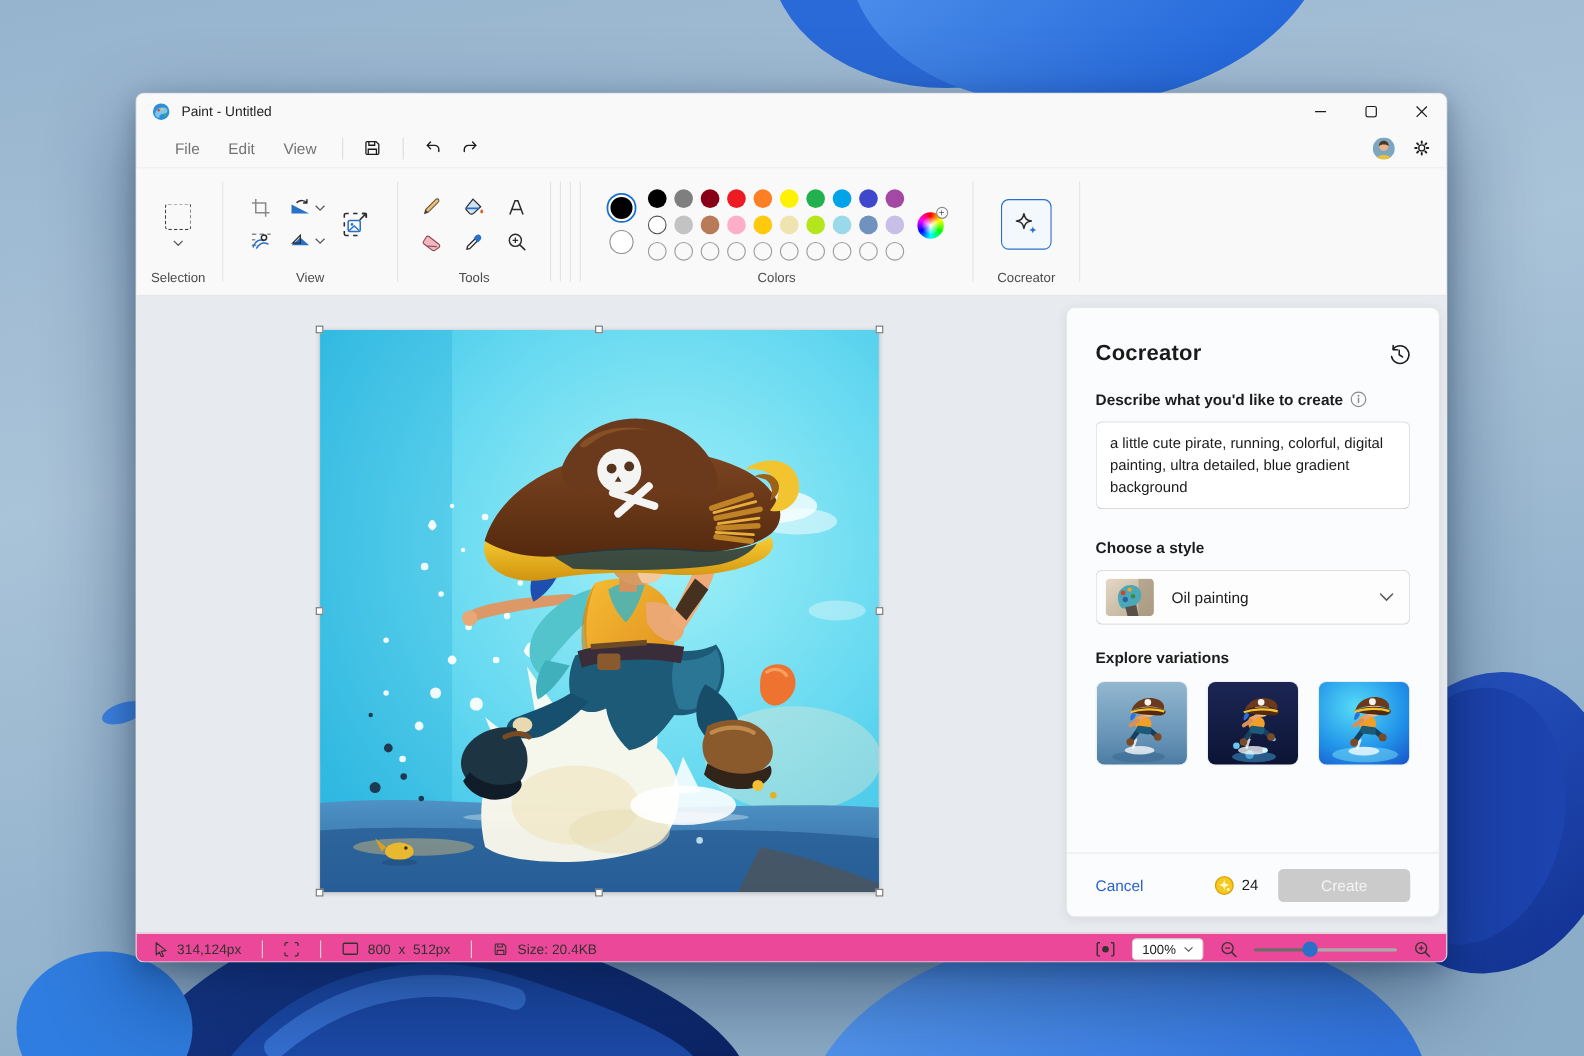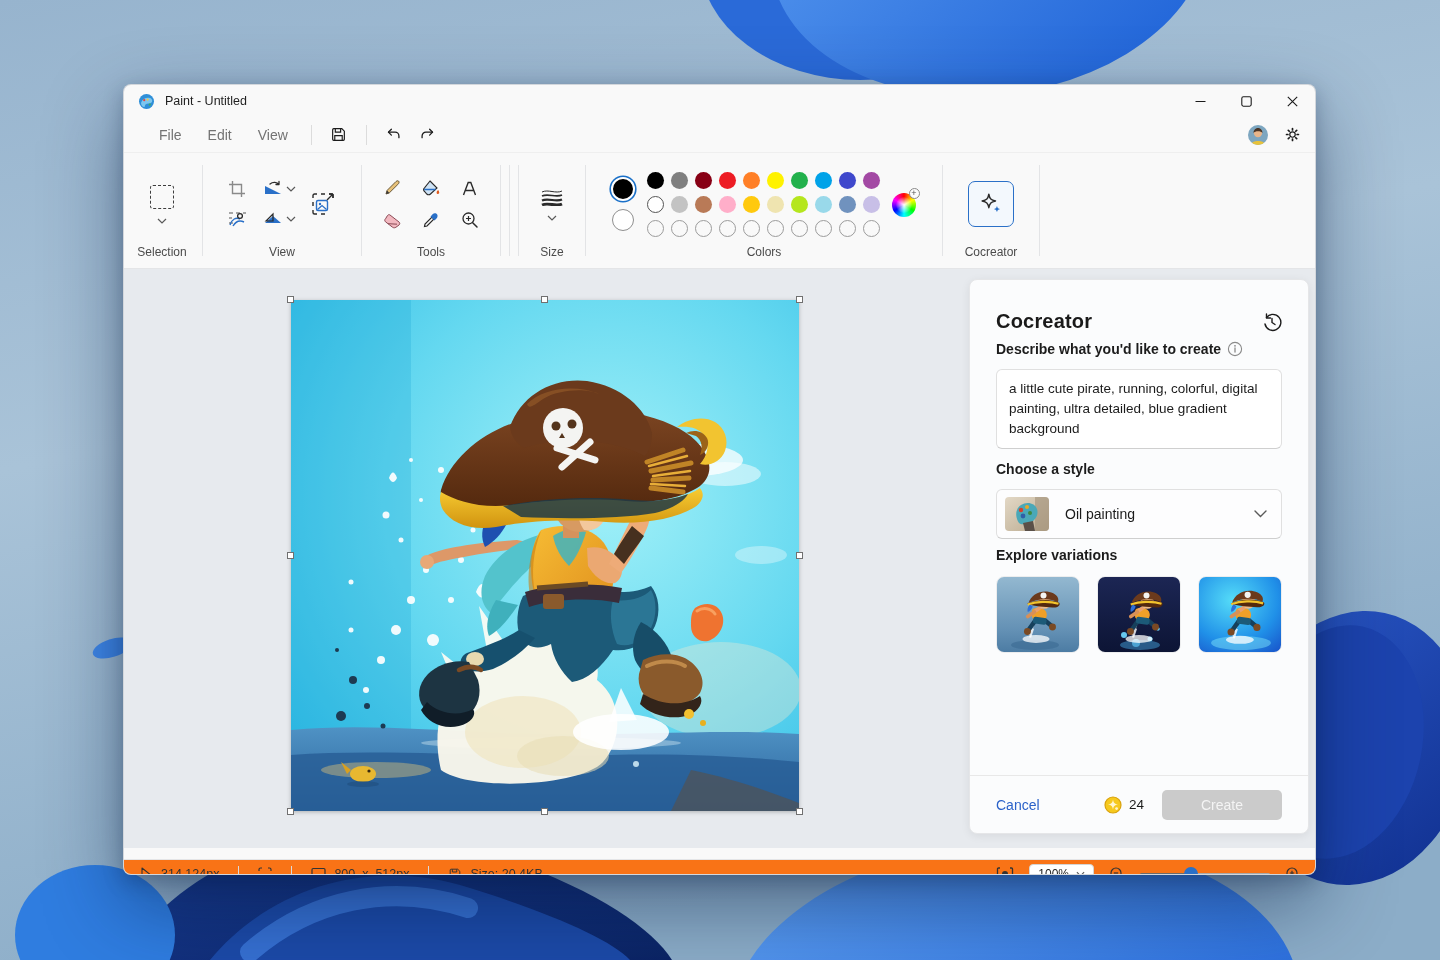--- a/index.html
+++ b/index.html
@@ -64,39 +64,39 @@
   .canvas-wrap { position:absolute; left:167px; top:31px; width:508px; height:511px; }
   .canvas-img { width:508px; height:511px; display:block; box-shadow:0 1px 4px rgba(0,0,0,.25); }
   .handle { position:absolute; width:7px; height:7px; background:#fff; border:1px solid #707070; }
 
   .panel { position:absolute; left:845px; top:10px; width:340px; height:555px;
     background:#fbfcfd; border:1px solid #e5e6e8; border-radius:8px;
     box-shadow:0 2px 10px rgba(0,0,0,.07); }
   .panel-inner { padding:30px 26px 0 26px; }
   .panel-title-row { display:flex; align-items:center; justify-content:space-between; }
   .panel-title { font-size:20px; font-weight:700; color:#1a1a1a; letter-spacing:.2px; }
-  .panel-label { font-size:14px; font-weight:700; color:#1c1c1c; margin-top:8px; display:flex; align-items:center; gap:6px; }
+  .panel-label { font-size:14px; font-weight:700; color:#1c1c1c; margin-top:22px; display:flex; align-items:center; gap:6px; }
   .prompt-box { margin-top:12px; width:100%; height:80px; resize:none; border:1px solid #e0e0e0; border-bottom-color:#cfcfcf;
     border-radius:6px; background:#fff; padding:9px 12px; font-family:inherit; font-size:13.5px; line-height:20px; color:#1b1b1b; }
   .style-drop { margin-top:12px; height:50px; border:1px solid #e0e0e0; border-bottom-color:#cfcfcf; border-radius:6px; background:#fdfdfe;
     display:flex; align-items:center; padding:0 14px 0 8px; gap:16px; }
   .style-thumb { width:44px; height:34px; border-radius:4px; overflow:hidden; flex:none; }
   .style-name { font-size:14px; color:#1b1b1b; flex:1; }
   .variations { margin-top:13px; display:flex; gap:17px; }
   .var-thumb { width:84px; height:77px; border-radius:8px; overflow:hidden; border:1px solid rgba(0,0,0,.06); }
   .panel-footer { position:absolute; left:0; right:0; bottom:0; height:58px; border-top:1px solid #e8e8e8;
     display:flex; align-items:center; padding:16px 26px; }
   .cancel-link { font-size:14px; color:#2b62c9; }
   .credits { margin-left:auto; display:flex; align-items:center; gap:7px; font-size:13.5px; color:#1b1b1b; }
   .create-btn { margin-left:18px; width:120px; height:30px; border:none; border-radius:5px; background:#cbcbcb;
     color:#f4f4f4; font-size:14px; font-family:inherit; }
 
   
-  .statusbar { height:28px; background:#f97316; border-top:1px solid #e4e5e7; display:flex; align-items:center;
-    padding:0 16px; font-size:12.5px; color:#333; position:relative;margin-top:11px; }
+  .statusbar { height:28px; background:#ec4899; border-top:1px solid #e4e5e7; display:flex; align-items:center;
+    padding:0 16px; font-size:12.5px; color:#333; position:relative; }
   .sb-item { display:flex; align-items:center; gap:8px; }
   .sb-div { width:1px; height:16px; background:#dadada; margin:0 19px; }
   .sb-right { position:absolute; right:14px; display:flex; align-items:center; gap:15px; }
   .zoom-box { display:flex; align-items:center; gap:7px; border:1px solid #d4d4d4; background:#fff; border-radius:4px;
     padding:2px 8px; font-size:12px; color:#222; }
   .slider { position:relative; width:130px; height:14px; }
   .slider .track-l { position:absolute; left:0; top:6px; height:3px; width:37%; background:#6b6b6b; border-radius:2px; }
   .slider .track-r { position:absolute; right:0; top:6px; height:3px; width:60%; background:#a9a9a9; border-radius:2px; }
   .slider .thumb { position:absolute; left:34%; top:0; width:14px; height:14px; border-radius:50%;
     background:#2a70c8; border:3px solid #2a70c8; }
@@ -307,34 +307,20 @@
     </div>
 
     <div class="rdiv"></div>
 
 
     <div class="rdiv"></div>
 
 
     <div class="rdiv"></div>
 
-    <div class="rgroup" style="width:58px">
-      <div class="rgroup-body" style="flex-direction:column; gap:9px;">
-        <svg width="24" height="18" viewBox="0 0 24 18">
-          <path d="M2,4 C8,1 16,6 22,3" stroke="#2b2b2b" stroke-width="1" fill="none"></path>
-          <path d="M2,8 C8,5 16,10 22,7" stroke="#2b2b2b" stroke-width="1.6" fill="none"></path>
-          <path d="M2,12.5 C8,9.5 16,14.5 22,11.5" stroke="#2b2b2b" stroke-width="2.2" fill="none"></path>
-          <path d="M2,17 C8,14 16,19 22,16" stroke="#2b2b2b" stroke-width="2.8" fill="none"></path>
-        </svg>
-        <svg class="chev" width="10" height="6" viewBox="0 0 10 6">
-            <path d="M1,1 L5,5 L9,1" stroke="#5a5a5a" stroke-width="1.2" fill="none"></path>
-          </svg>
-      </div>
-      <div class="rgroup-label">Size</div>
-    </div>
 
     <div class="rdiv"></div>
 
     <div class="rgroup" style="width:348px">
       <div class="rgroup-body">
         <div class="colors-body">
           <div class="big-swatches">
             <div class="fg-swatch"></div>
             <div class="bg-swatch"></div>
           </div>

